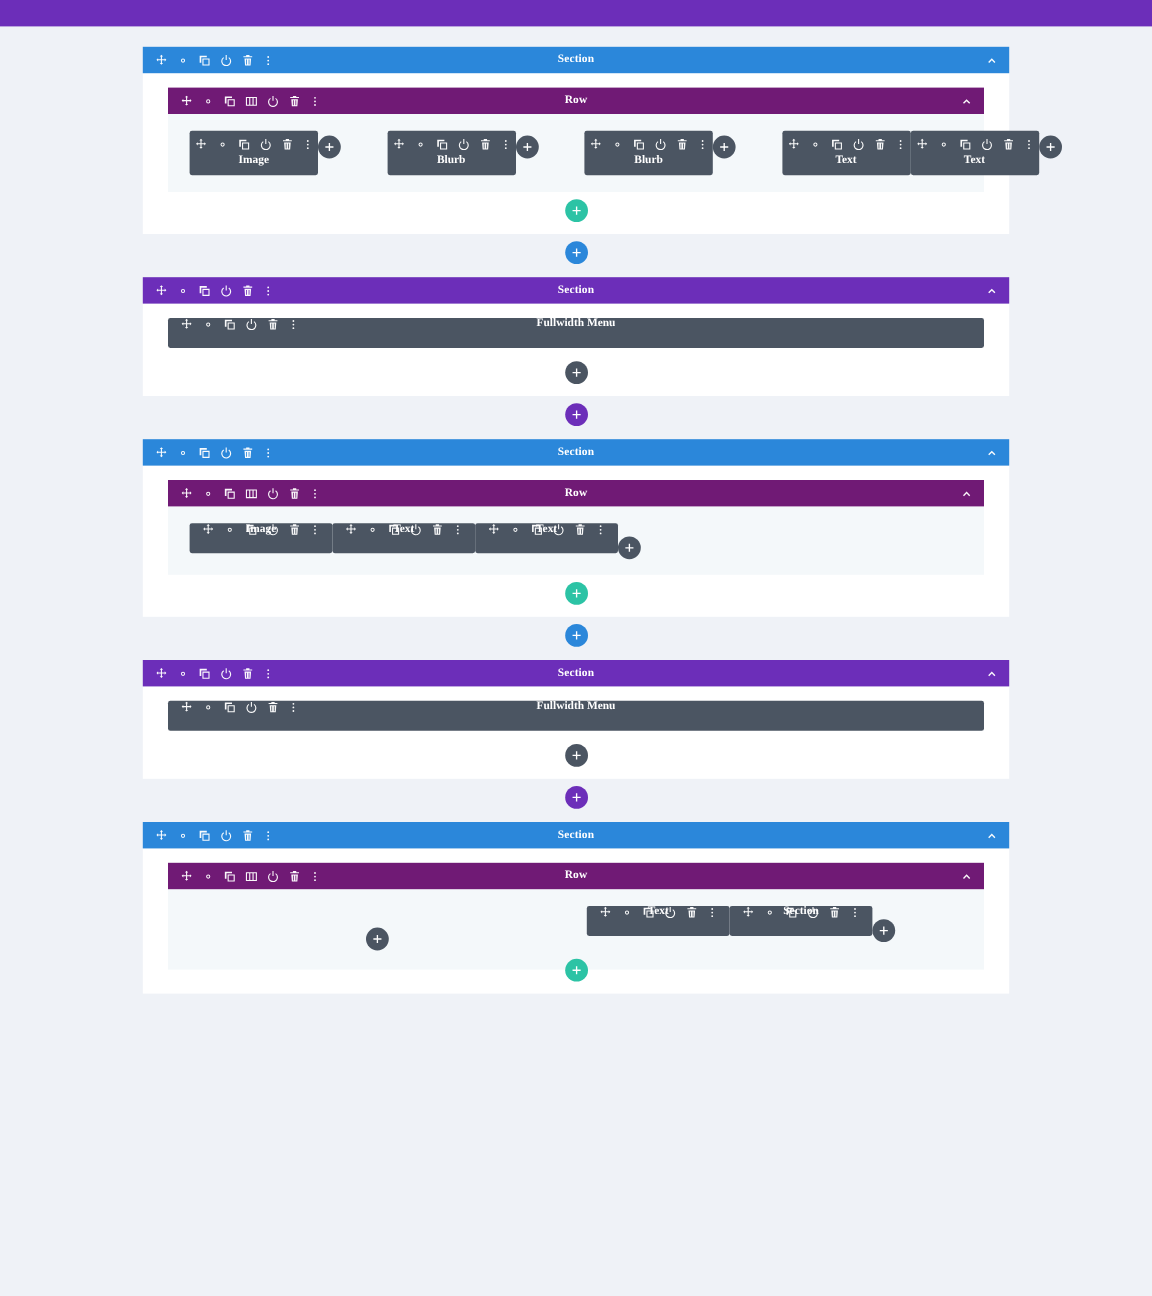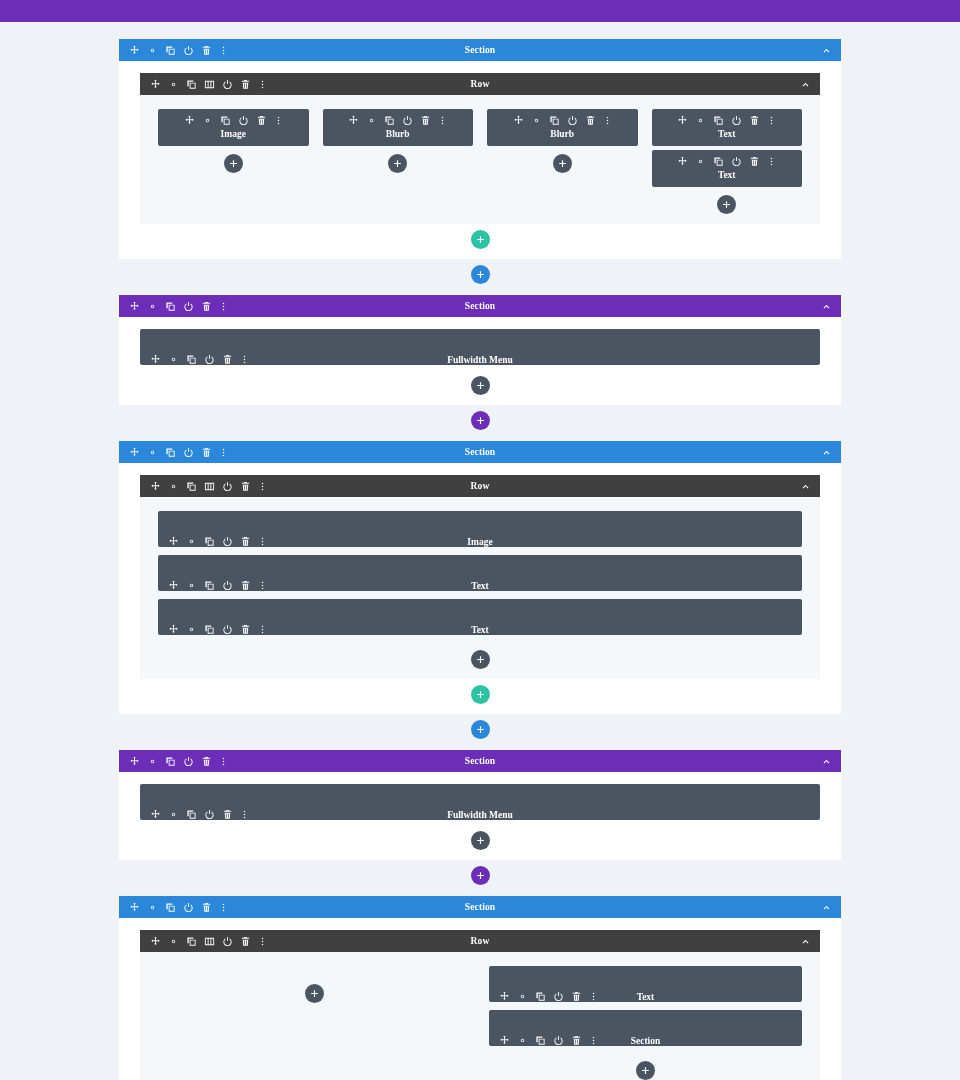--- a/index.html
+++ b/index.html
@@ -38,62 +38,62 @@
     text-align: center;
     font-size: 9.5px;
     font-weight: bold;
     letter-spacing: .1px;
     pointer-events: none;
   }
   .bar .chev { margin-left: auto; display: flex; align-items: center; }
 
   .section-bar { background: #2b87da; width: 722px; margin: 0 auto; }
   .section-bar.purple { background: #6c2eb9; }
-  .row-bar { background: #404040; }
+  .row-bar { background: #701a75; }
 
   
   .ic { width: 11px; height: 11px; display: block; fill: #fff; opacity: .97; }
   .ic.sm { width: 9px; height: 9px; }
   .icbtn { display: flex; align-items: center; justify-content: center; line-height: 0; }
 
   
   .section-body {
     width: 722px; margin: 0 auto;
     background: #ffffff;
     padding: 12px 21px 10px 21px;
   }
 
   
   .row { margin: 0 0 0 0; }
   .row-body {
     background: #f4f8fa;
     padding: 14px 18px 10px 18px;
   }
   .cols { display: flex; gap: 14px; align-items: flex-start; }
-  .col { flex: 1; min-width: 0; display: flex; flex-direction: column; align-items: stretch; }
+  .col { flex: 1; min-width: 0; display: flex; flex-direction: row; align-items: stretch; }
 
   
   .module {
     background: #4b5562;
     color: #fff;
     border-radius: 2px;
     margin-bottom: 4px;
   }
   
   .module.stacked { padding: 6px 4px 7px; text-align: center; }
   .module.stacked .micons {
     display: flex; align-items: center; justify-content: center; gap: 7px;
     margin-bottom: 3px;
   }
   .module.stacked .mlabel { font-size: 9.5px; font-weight: bold; }
 
   
   .module.wide {
-    position: relative; height: 36px;
-    display: flex; align-items: flex-end; padding: 0 10px;
+    position: relative; height: 25px;
+    display: flex; align-items: flex-start; padding: 0 10px;
   }
   .module.wide .micons { display: flex; align-items: center; gap: 7px; }
   .module.wide .mlabel {
     position: absolute; left: 0; right: 0; text-align: center;
     font-size: 9.5px; font-weight: bold; pointer-events: none;
   }
 
   
   .addwrap { display: flex; justify-content: center; }
   .addbtn {

